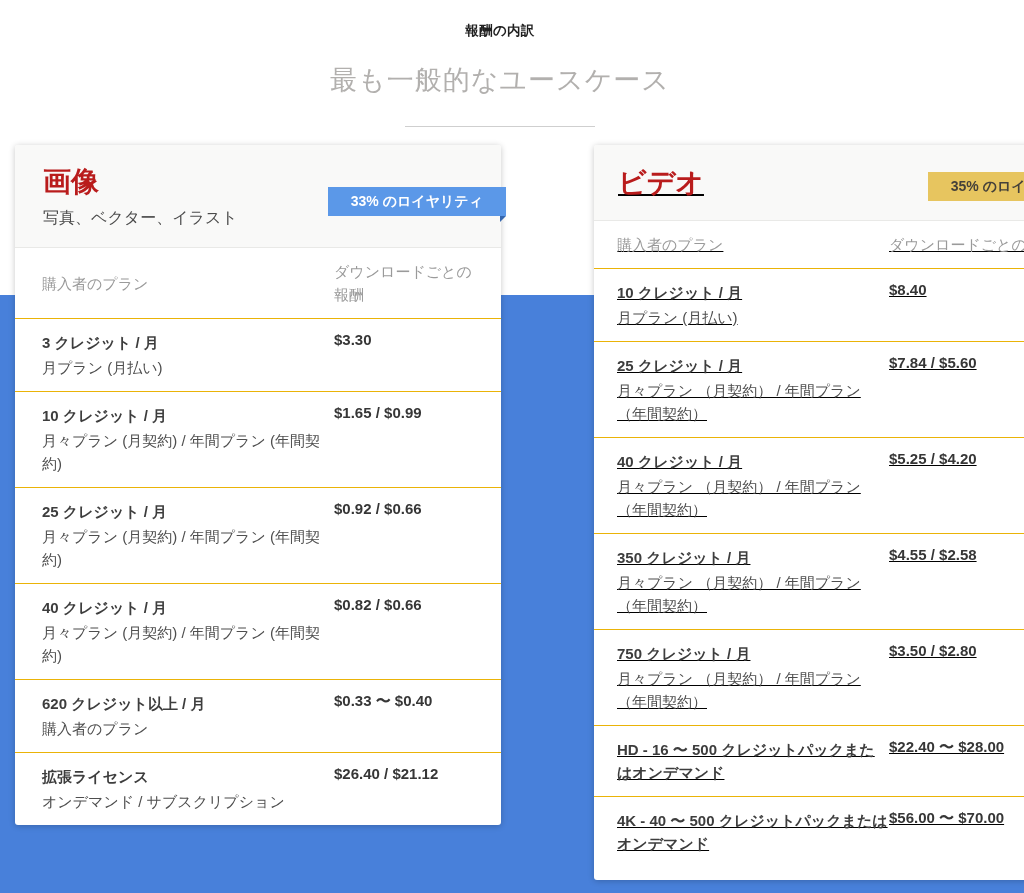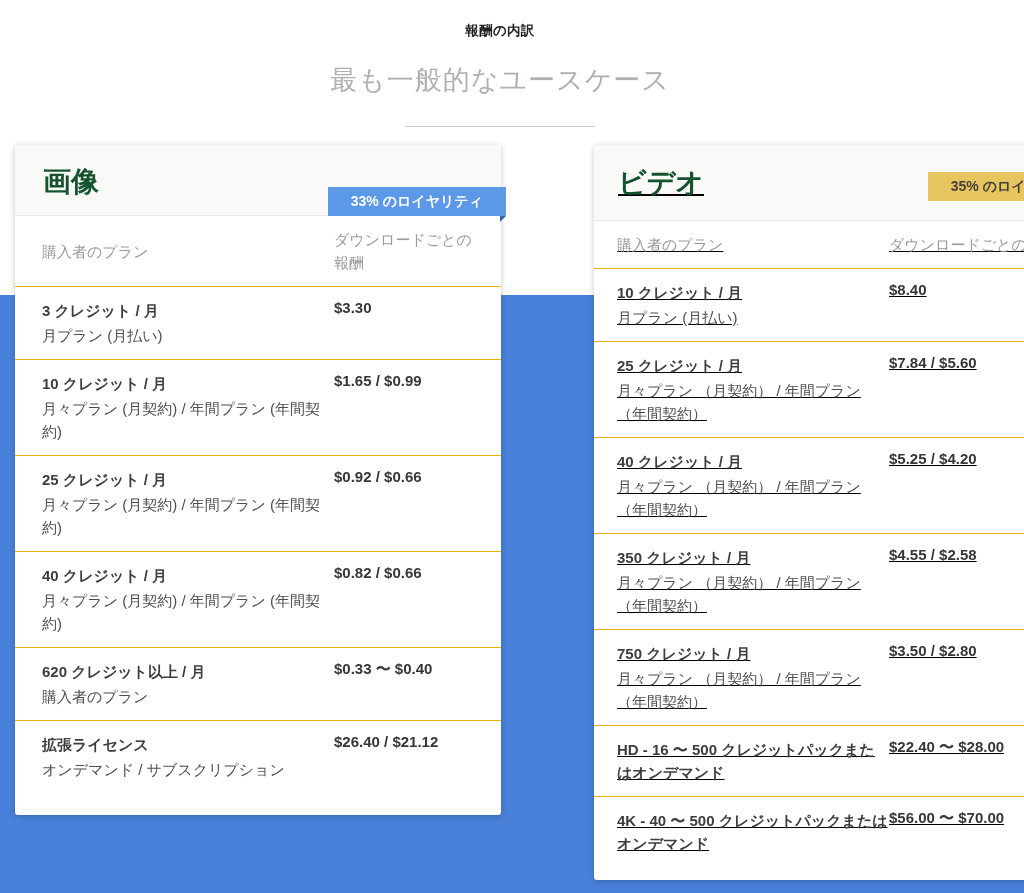--- a/index.html
+++ b/index.html
@@ -25,21 +25,21 @@
     box-shadow:0 1px 6px rgba(0,0,0,.22);
   }
   .card-images{ left:15px; width:486px; min-height:670px; }
   .card-video { left:594px; width:507px; min-height:735px;text-decoration:underline; }
   .card-head{
     position:relative; background:#f9f9f8; border-bottom:1px solid #e9e9e7;
     border-radius:3px 3px 0 0;
   }
   .card-images .card-head{ padding:22px 28px 18px; }
   .card-video  .card-head{ padding:23px 24px 22px; }
-  .card-title{ font-size:28px; line-height:30px; font-weight:bold; color:#14532d; }
+  .card-title{ font-size:28px; line-height:30px; font-weight:bold; color:#b91c1c; }
   .subtitle{ margin-top:10px; font-size:16px; line-height:22px; color:#4b4b4b; }
   .subtitle:empty{ display:none; }
   
   .badge{
     position:absolute; right:-5px; height:29px; line-height:29px;
     padding:0 23px; font-size:14px; font-weight:bold; white-space:nowrap;
   }
   .badge::after{
     content:""; position:absolute; top:100%; right:0; width:0; height:0;
     border-right:6px solid transparent;
@@ -73,20 +73,21 @@
 
 <div class="page-header">
   <div class="eyebrow">報酬の内訳</div>
   <div class="big-title">最も一般的なユースケース</div>
   <div class="title-rule"></div>
 </div>
 
 <section class="card card-images">
   <div class="card-head">
     <h2 class="card-title">画像</h2>
+    <p class="subtitle">写真、ベクター、イラスト</p>
     <div class="badge">33% のロイヤリティ</div>
   </div>
   <div class="cols">
     <div class="col-plan">購入者のプラン</div>
     <div class="col-payout">ダウンロードごとの報酬</div>
   </div>
 
   <div class="row">
     <div class="plan-cell">
       <div class="plan">3 クレジット / 月</div>

